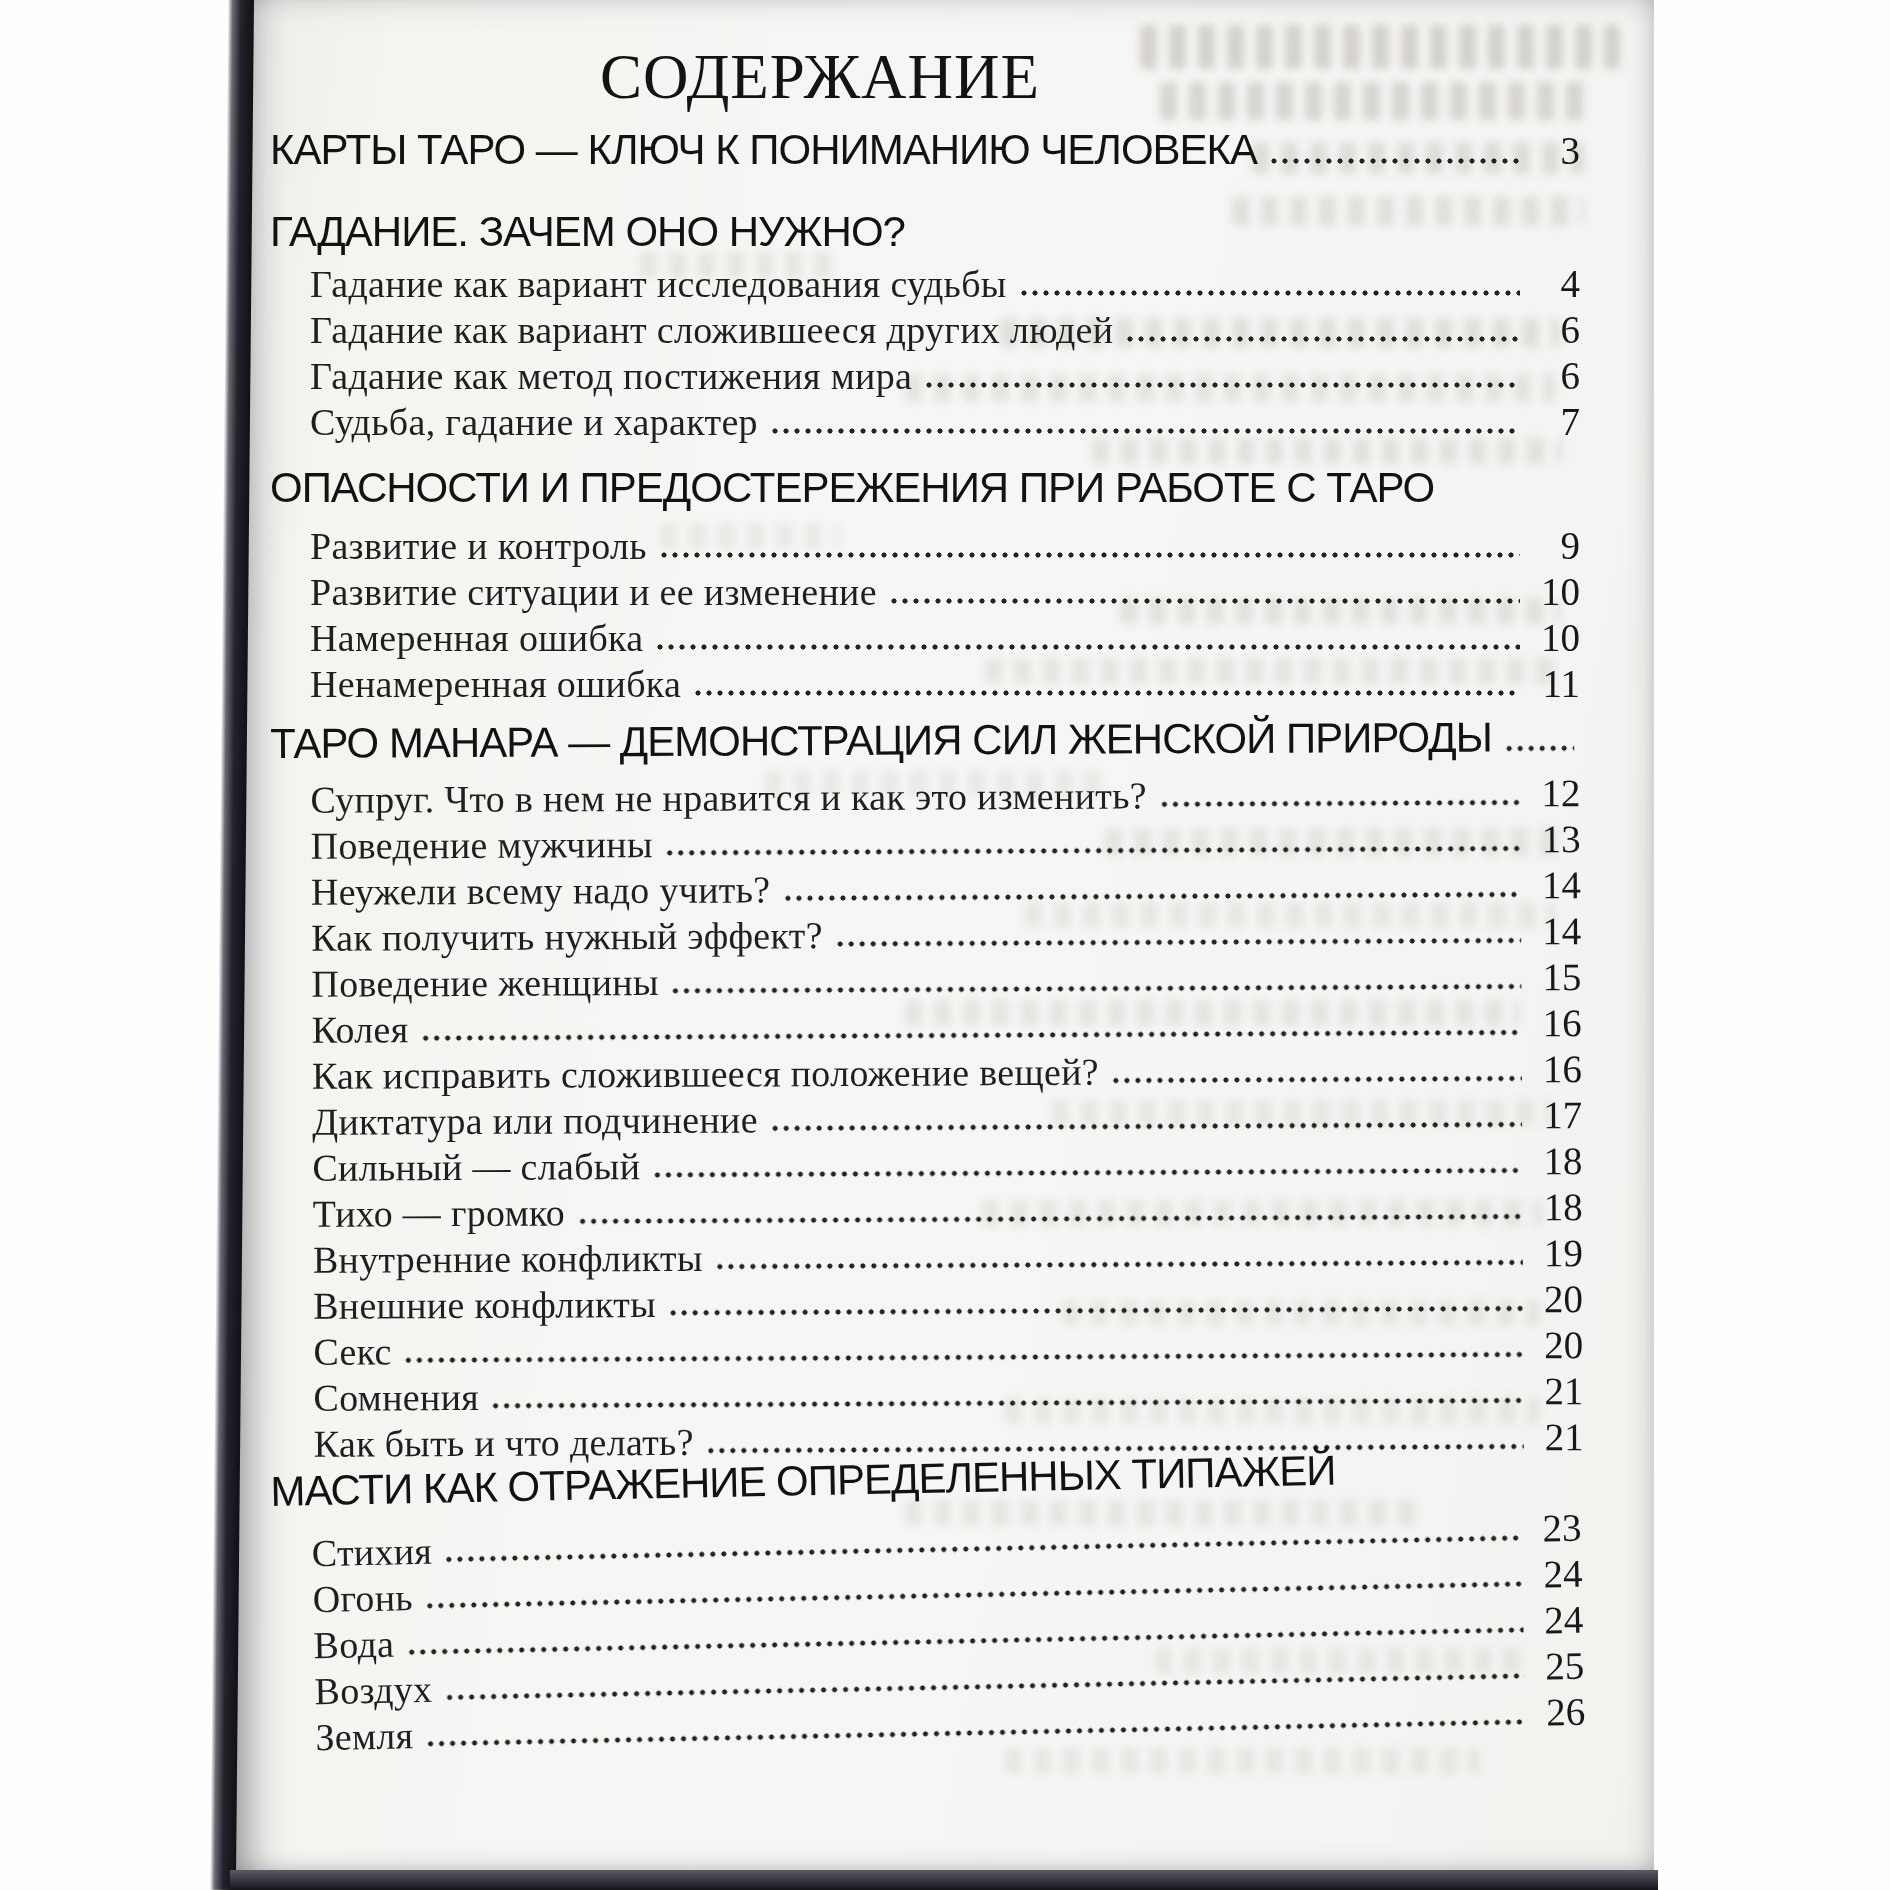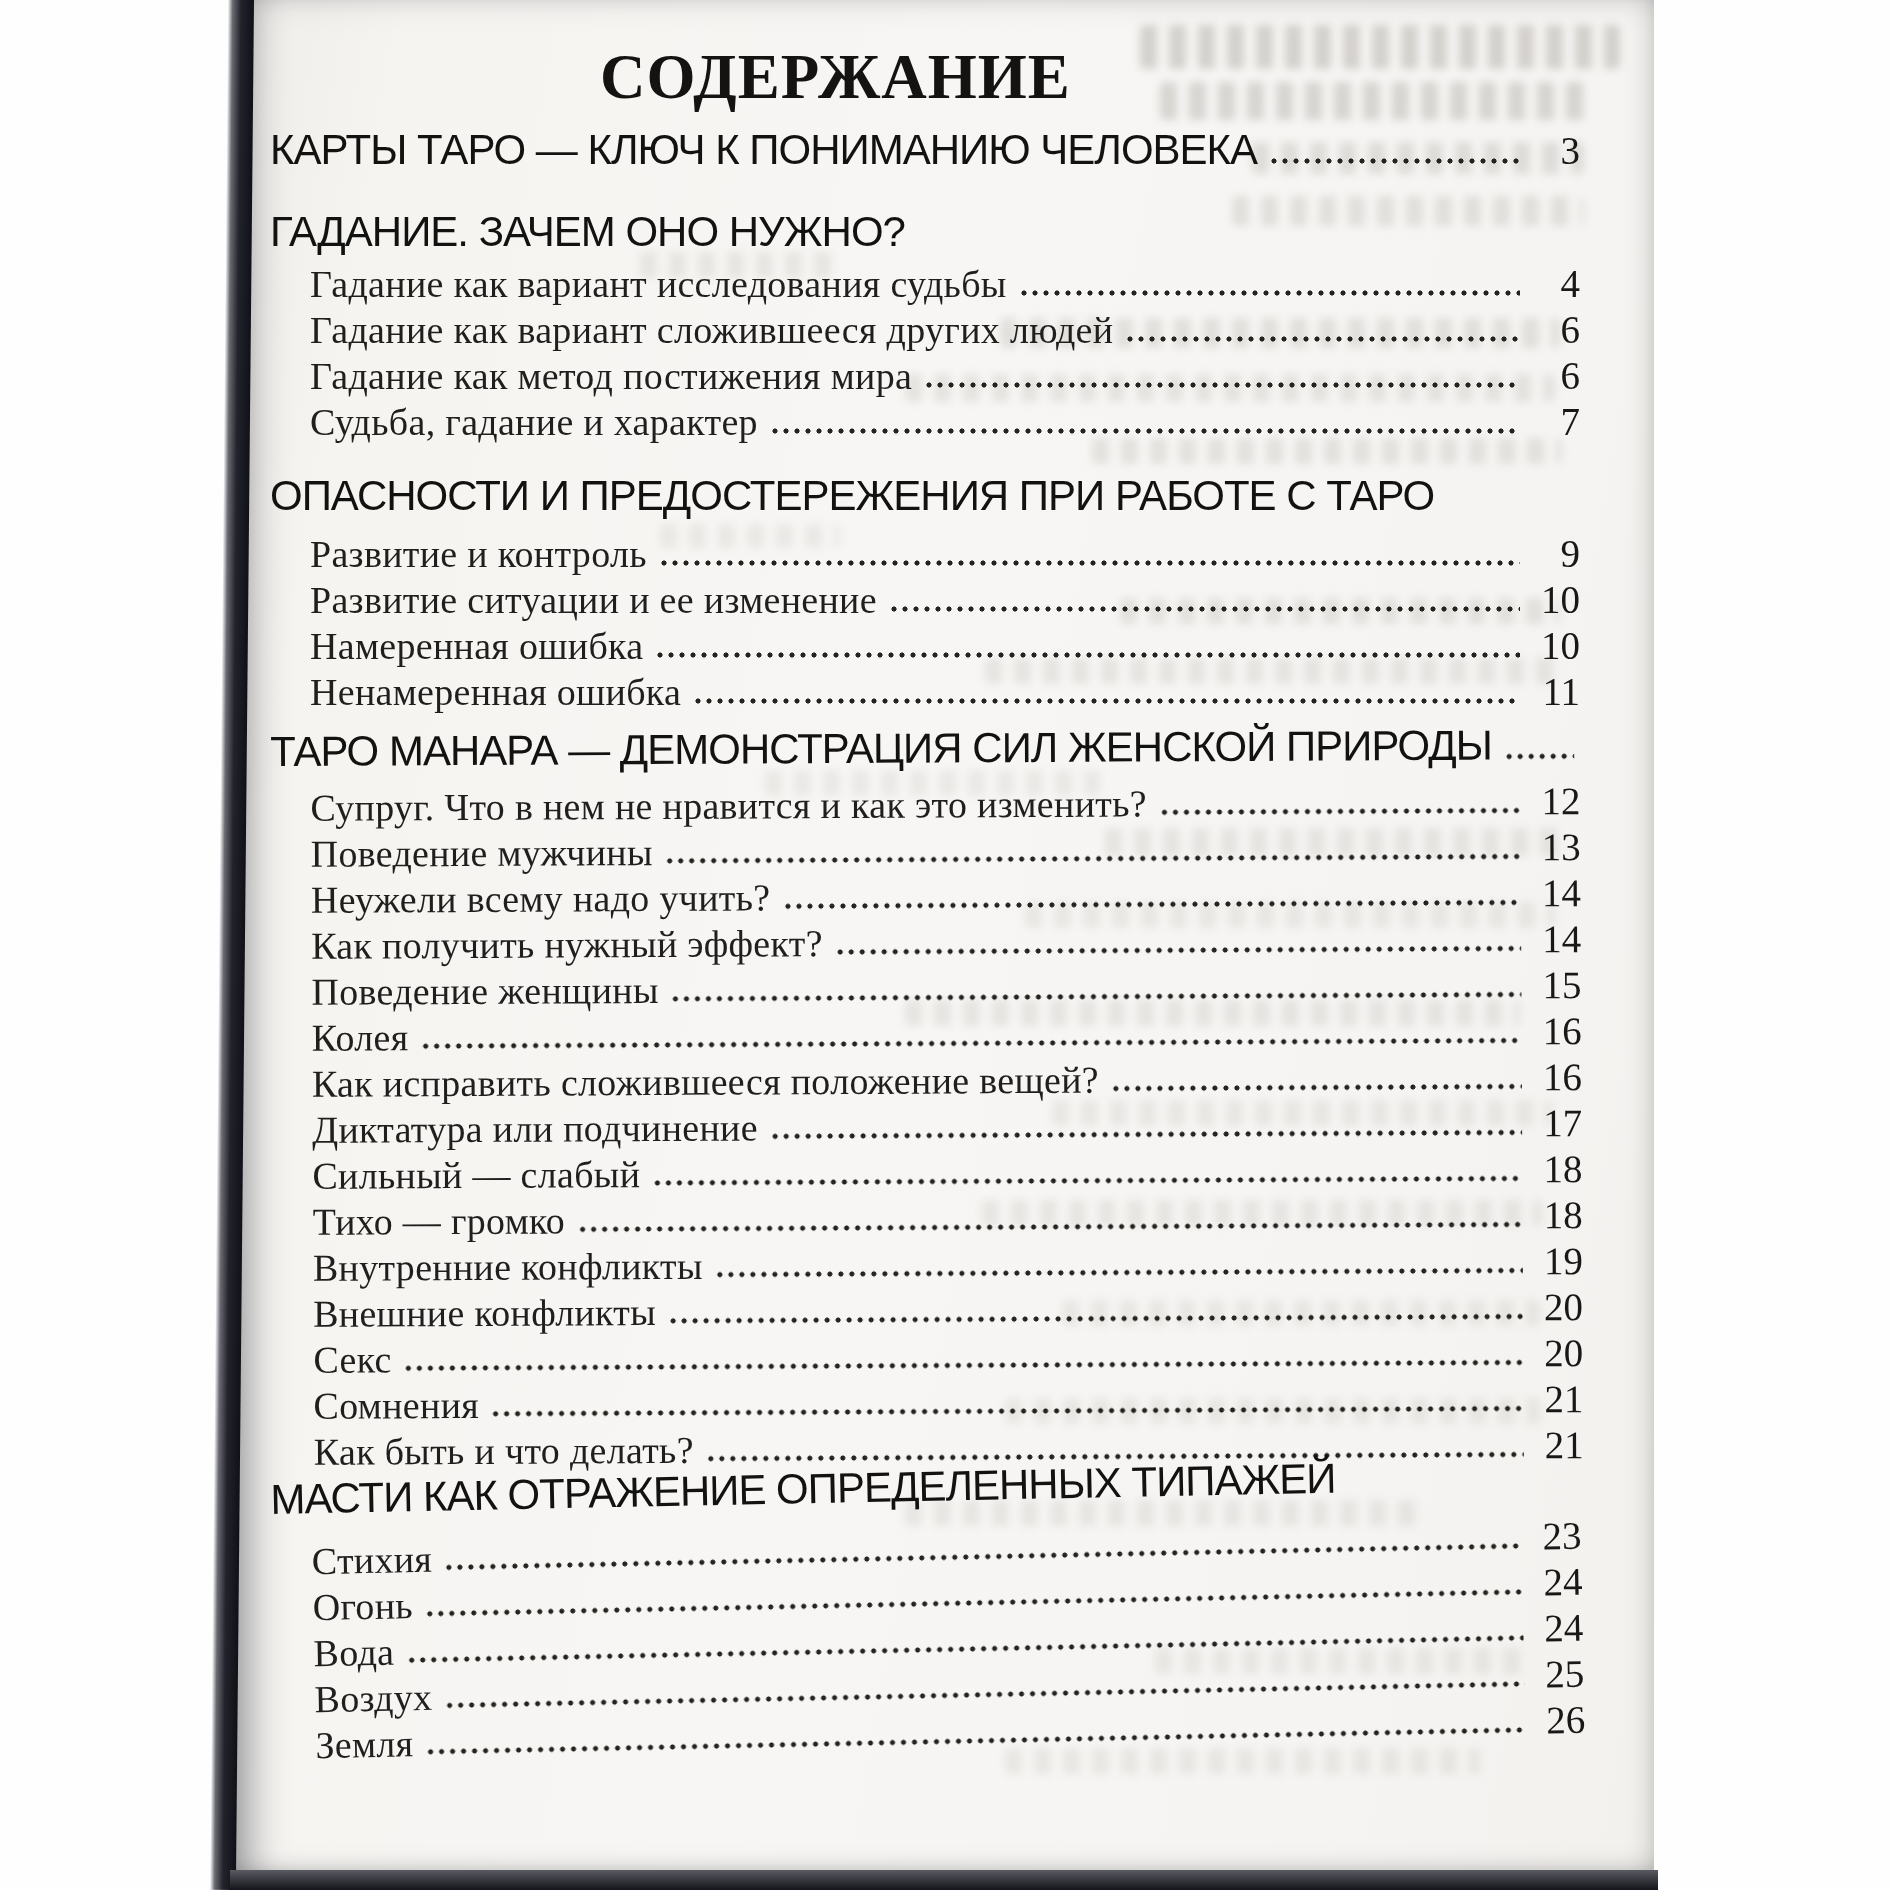--- a/index.html
+++ b/index.html
@@ -27,21 +27,21 @@
     position:absolute;left:230px;top:1870px;width:1428px;height:22px;
     background:linear-gradient(#5a5a63,#0d0d13);
     border-radius:0 0 3px 3px;
   }
   
   .toc{
     position:absolute;left:270px;top:0;width:1310px;color:#1d1c1a;
   }
   .title{
     margin-top:30px;height:95px;line-height:95px;
-    font-family:"Liberation Serif", serif;font-weight:bold;
+    font-family:"Liberation Serif", serif;font-weight:normal;
     font-size:63px;letter-spacing:1px;color:#141311;
     padding-left:330px;
   }
   section{display:block;}
   .heading-row{
     display:flex;align-items:baseline;height:50px;line-height:50px;
     font-family:"Liberation Sans", sans-serif;font-weight:500;
     font-size:42px;letter-spacing:-1px;color:#121211;
     white-space:nowrap;
   }
@@ -58,21 +58,21 @@
   }
   .pnum{
     min-width:54px;text-align:right;
     font-family:"Liberation Serif", serif;font-size:39px;letter-spacing:0;
     color:#191816;
   }
   .pnum.empty{min-width:0;}
   
   .s0{}
   .s1{margin-top:32px;} .s1 .items{margin-top:4px;}
-  .s2{margin-top:26px;} .s2 .items{margin-top:10px;}
+  .s2{margin-top:18px;} .s2 .items{margin-top:10px;}
   .s3{margin-top:12px;} .s3 .items{margin-top:8px;}
   .s3{transform:rotate(-.3deg);transform-origin:0 0;}
   .s4{margin-top:0;}    .s4 .items{margin-top:14px;}
   .s4{transform:rotate(-1.15deg);transform-origin:0 0;}
   
   .bleed{
     position:absolute;border-radius:5px;pointer-events:none;
     background:repeating-linear-gradient(90deg,rgba(122,115,105,.55) 0 17px,rgba(122,115,105,0) 17px 29px);
     filter:blur(4px);
   }

